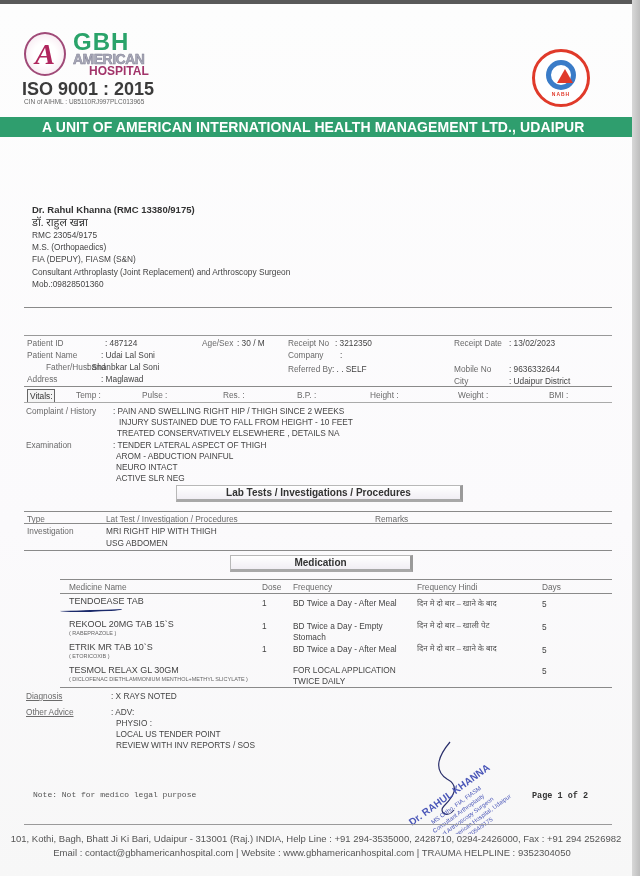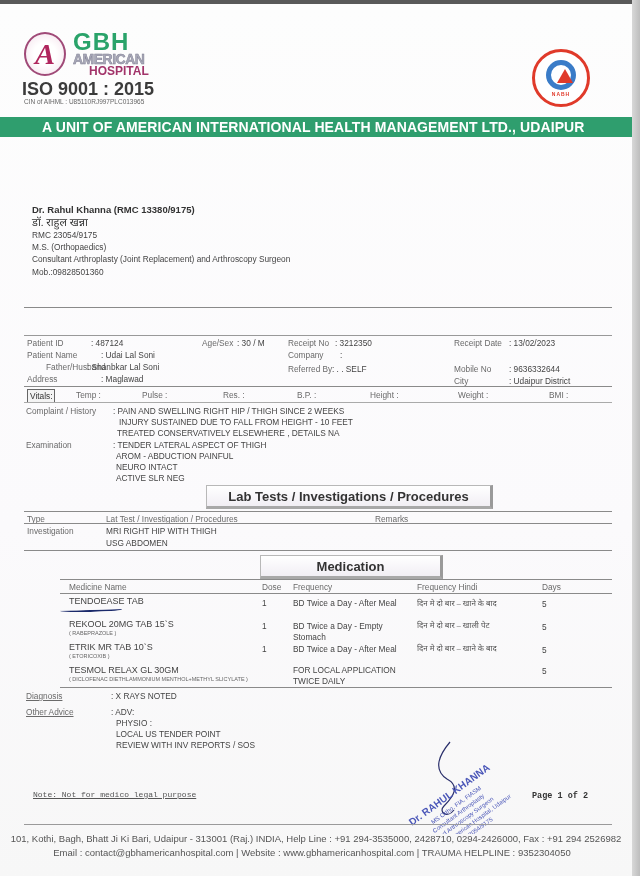--- a/index.html
+++ b/index.html
@@ -33,30 +33,30 @@
   .doc .name { font-weight: bold; font-size: 9.5px; color: #333; line-height: 13px; }
   .doc .hindi { font-family: "Liberation Serif", serif; font-size: 11px; color: #333; line-height: 13px; }
   .hr { position: absolute; height: 1px; background: #8a8a8a; }
 
   .small { font-size: 8.3px; color: #555; line-height: 12px; white-space: nowrap; }
   .lbl { color: #6a6a6a; }
   .val { color: #444; }
 
   .vitals-box { border: 1px solid #666; padding: 0 2px; color: #333; background:#f4f4f4; }
 
-  .sect-box { position: absolute; height: 24px; border: 1px solid #b8b8b8; border-right: 3px solid #9a9a9a; border-bottom: 3px solid #a8a8a8; background: linear-gradient(180deg,#fff,#f1eef4); font-weight: bold; font-size: 13px; color: #333; display:flex; align-items:center; justify-content:center;margin-left:30px; }
+  .sect-box { position: absolute; height: 17px; border: 1px solid #b8b8b8; border-right: 3px solid #9a9a9a; border-bottom: 3px solid #a8a8a8; background: linear-gradient(180deg,#fff,#f1eef4); font-weight: bold; font-size: 10px; color: #333; display:flex; align-items:center; justify-content:center; }
 
   .hand-underline { position:absolute; left: 60px; top: 604px; width: 62px; height: 4px; border-bottom: 2px solid #1b2a6b; border-radius: 0 0 40% 60%; transform: rotate(-2deg); }
 
   .hindi-s { font-family: Liberation Serif, serif; font-size: 8px; color: #555; }
   .generic { font-size: 5.5px; color: #666; line-height: 7px; }
 
   .u { text-decoration: underline; }
 
-  .note { left: 33px; top: 786px; font-family: "Liberation Mono", monospace; font-size: 8px; color: #555; text-decoration: underline; }
+  .note { left: 33px; top: 786px; font-family: "Liberation Mono", monospace; font-size: 8px; color: #555; }
   .pageno { left: 532px; top: 787px; font-family: "Liberation Mono", monospace; font-size: 8.5px; font-weight: bold; color: #333; }
 
   .stamp { left: 392px; top: 730px; width: 170px; height: 100px; }
   .footer1 { left: 0; top: 829px; width: 632px; text-align: center; font-size: 9.5px; color: #555; }
   .footer2 { left: 0; top: 843px; width: 624px; text-align: center; font-size: 9.5px; color: #555; }
 </style>
 </head>
 <body>
 
 <div class="page">
@@ -77,28 +77,29 @@
     <div class="nabh-text">NABH</div>
   </div>
 
   <div class="abs banner">A UNIT OF AMERICAN INTERNATIONAL HEALTH MANAGEMENT LTD., UDAIPUR</div>
 
   <div class="abs doc">
     <div class="name">Dr. Rahul Khanna (RMC 13380/9175)</div>
     <div class="hindi">डॉ. राहुल खन्ना</div>
     <div>RMC 23054/9175</div>
     <div>M.S. (Orthopaedics)</div>
+    <div>FIA (DEPUY), FIASM (S&amp;N)</div>
     <div>Consultant Arthroplasty (Joint Replacement) and Arthroscopy Surgeon</div>
     <div>Mob.:09828501360</div>
   </div>
   <div class="hr" style="left:24px; top:303px; width:588px;"></div>
 
   <div class="hr" style="left:24px; top:331px; width:588px; background:#999;"></div>
   <div class="abs small lbl" style="left:27px; top:333px;">Patient ID</div>
-  <div class="abs small val" style="left:91px; top:333px;text-align:right;">: 487124</div>
+  <div class="abs small val" style="left:105px; top:333px;text-align:right;">: 487124</div>
   <div class="abs small lbl" style="left:27px; top:345px;">Patient Name</div>
   <div class="abs small val" style="left:101px; top:345px;">: Udai Lal Soni</div>
   <div class="abs small lbl" style="left:27px; top:357px;padding-left:19px;">Father/Husband</div>
   <div class="abs small val" style="left:87px; top:357px;">: Shanbkar Lal Soni</div>
   <div class="abs small lbl" style="left:27px; top:369px;">Address</div>
   <div class="abs small val" style="left:101px; top:369px;">: Maglawad</div>
 
   <div class="abs small lbl" style="left:202px; top:333px;">Age/Sex</div>
   <div class="abs small val" style="left:237px; top:333px;">:  30  / M</div>
 

